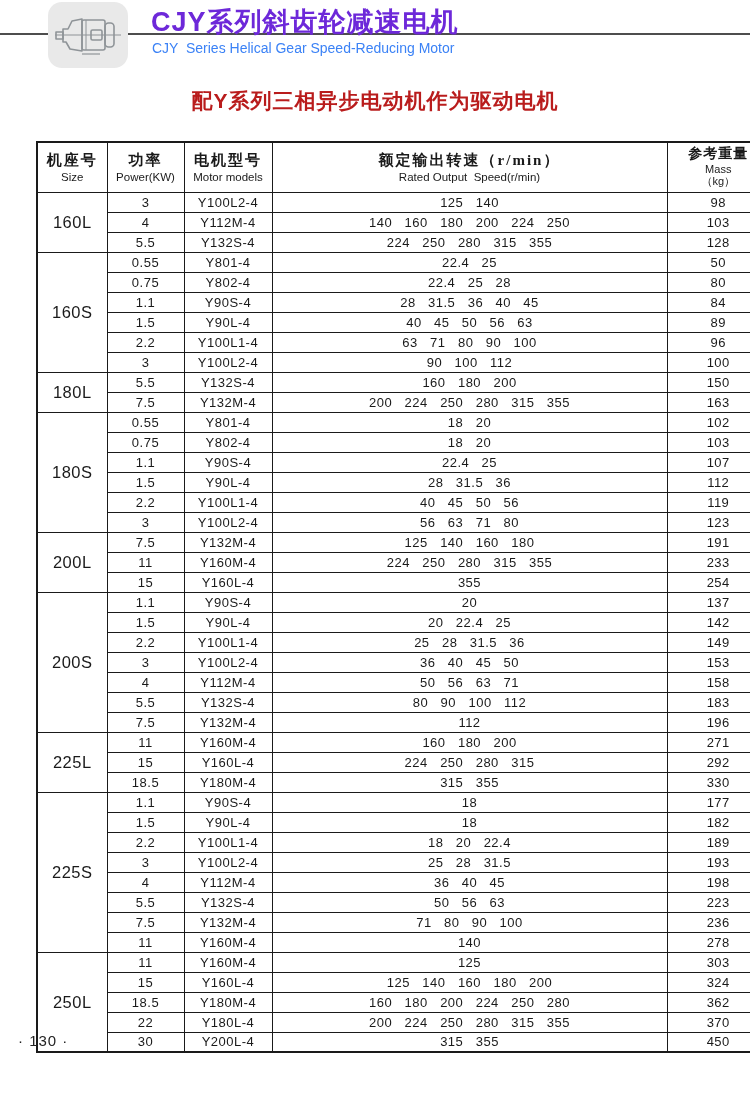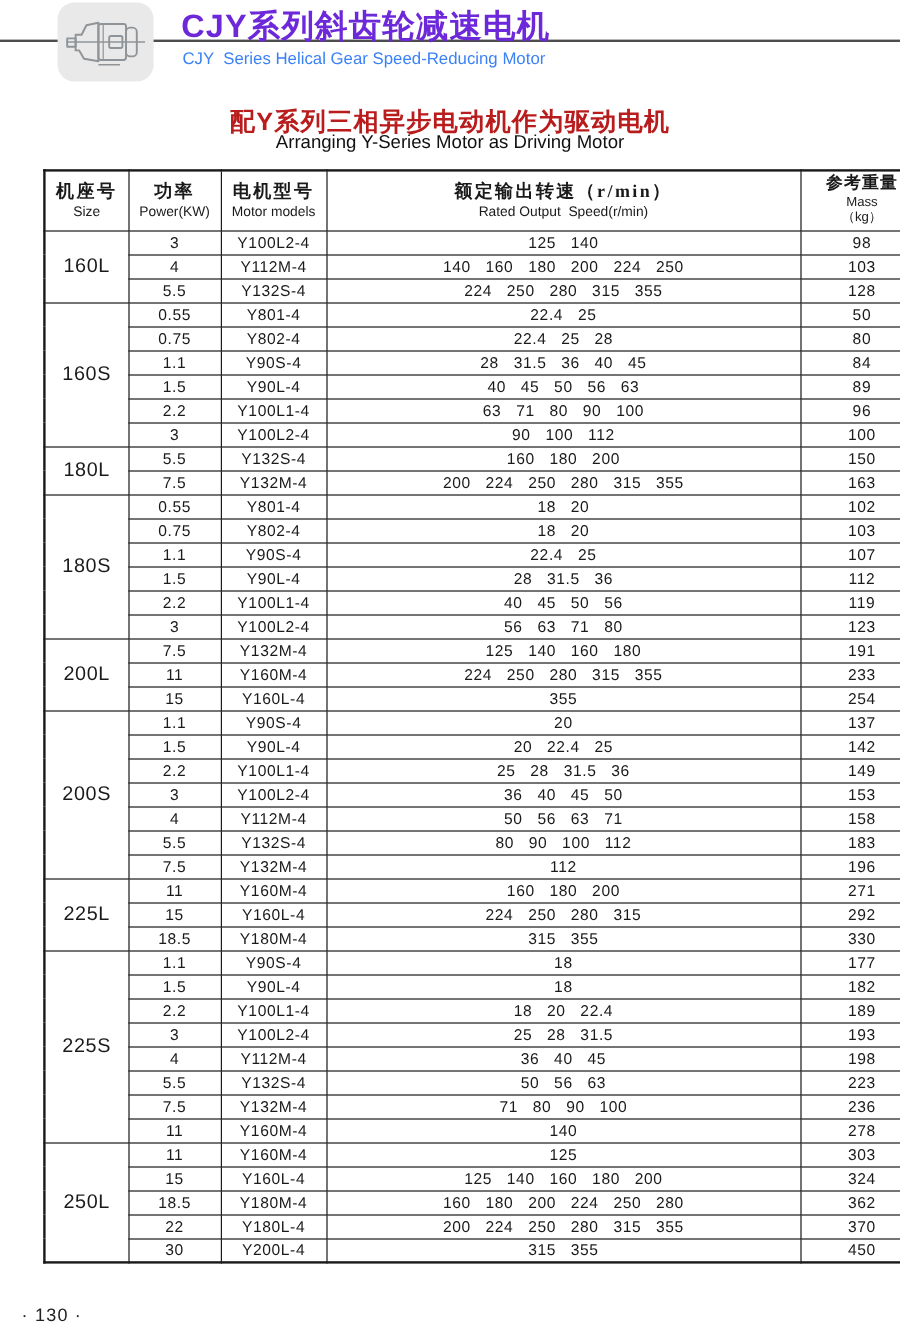--- a/index.html
+++ b/index.html
@@ -31,21 +31,21 @@
   .th-en.tiny{font-size:11px;line-height:1.1;}
   th{text-align:center;vertical-align:middle;background:#fff;}
 
   tbody tr{height:20px;}
   td{font-size:13px;line-height:1;vertical-align:middle;}
   td.size-cell{font-size:16.5px;text-align:center;letter-spacing:0.5px;}
   td.num-cell{text-align:center;letter-spacing:0.5px;}
   td.speed-cell{text-align:center;padding-left:11px;white-space:pre;letter-spacing:0.5px;}
 
   
-  .footer{position:absolute;left:18px;top:1088px;font-size:15px;color:#222;letter-spacing:1px;}
+  .footer{position:absolute;left:18px;top:1032px;font-size:15px;color:#222;letter-spacing:1px;}
 </style>
 </head>
 <body>
 
 <div class="page">
 
   <div class="top-rule"></div>
 
   <div class="logo">
     <svg width="66" height="48" viewBox="0 0 66 48" fill="none" stroke="#8f9498" stroke-width="1.6" stroke-linejoin="round">
@@ -57,21 +57,20 @@
       <rect x="50" y="12" width="9" height="24" rx="3.5"></rect>
       <line x1="31" y1="9" x2="31" y2="39" stroke-width="1"></line>
       <line x1="27" y1="43" x2="45" y2="43" stroke-width="1.2"></line>
     </svg>
   </div>
 
   <div class="brand-cn">CJY系列斜齿轮减速电机</div>
   <div class="brand-en">CJY  Series Helical Gear Speed-Reducing Motor</div>
 
   <div class="sec-cn">配Y系列三相异步电动机作为驱动电机</div>
-  <div class="sec-en">Arranging Y-Series Motor as Driving Motor</div>
 
   <table class="spec">
     <colgroup>
       <col style="width:70px">
         <col style="width:77px">
         <col style="width:88px">
       <col style="width:395px">
         <col style="width:103px">
     </colgroup>
     <thead>

